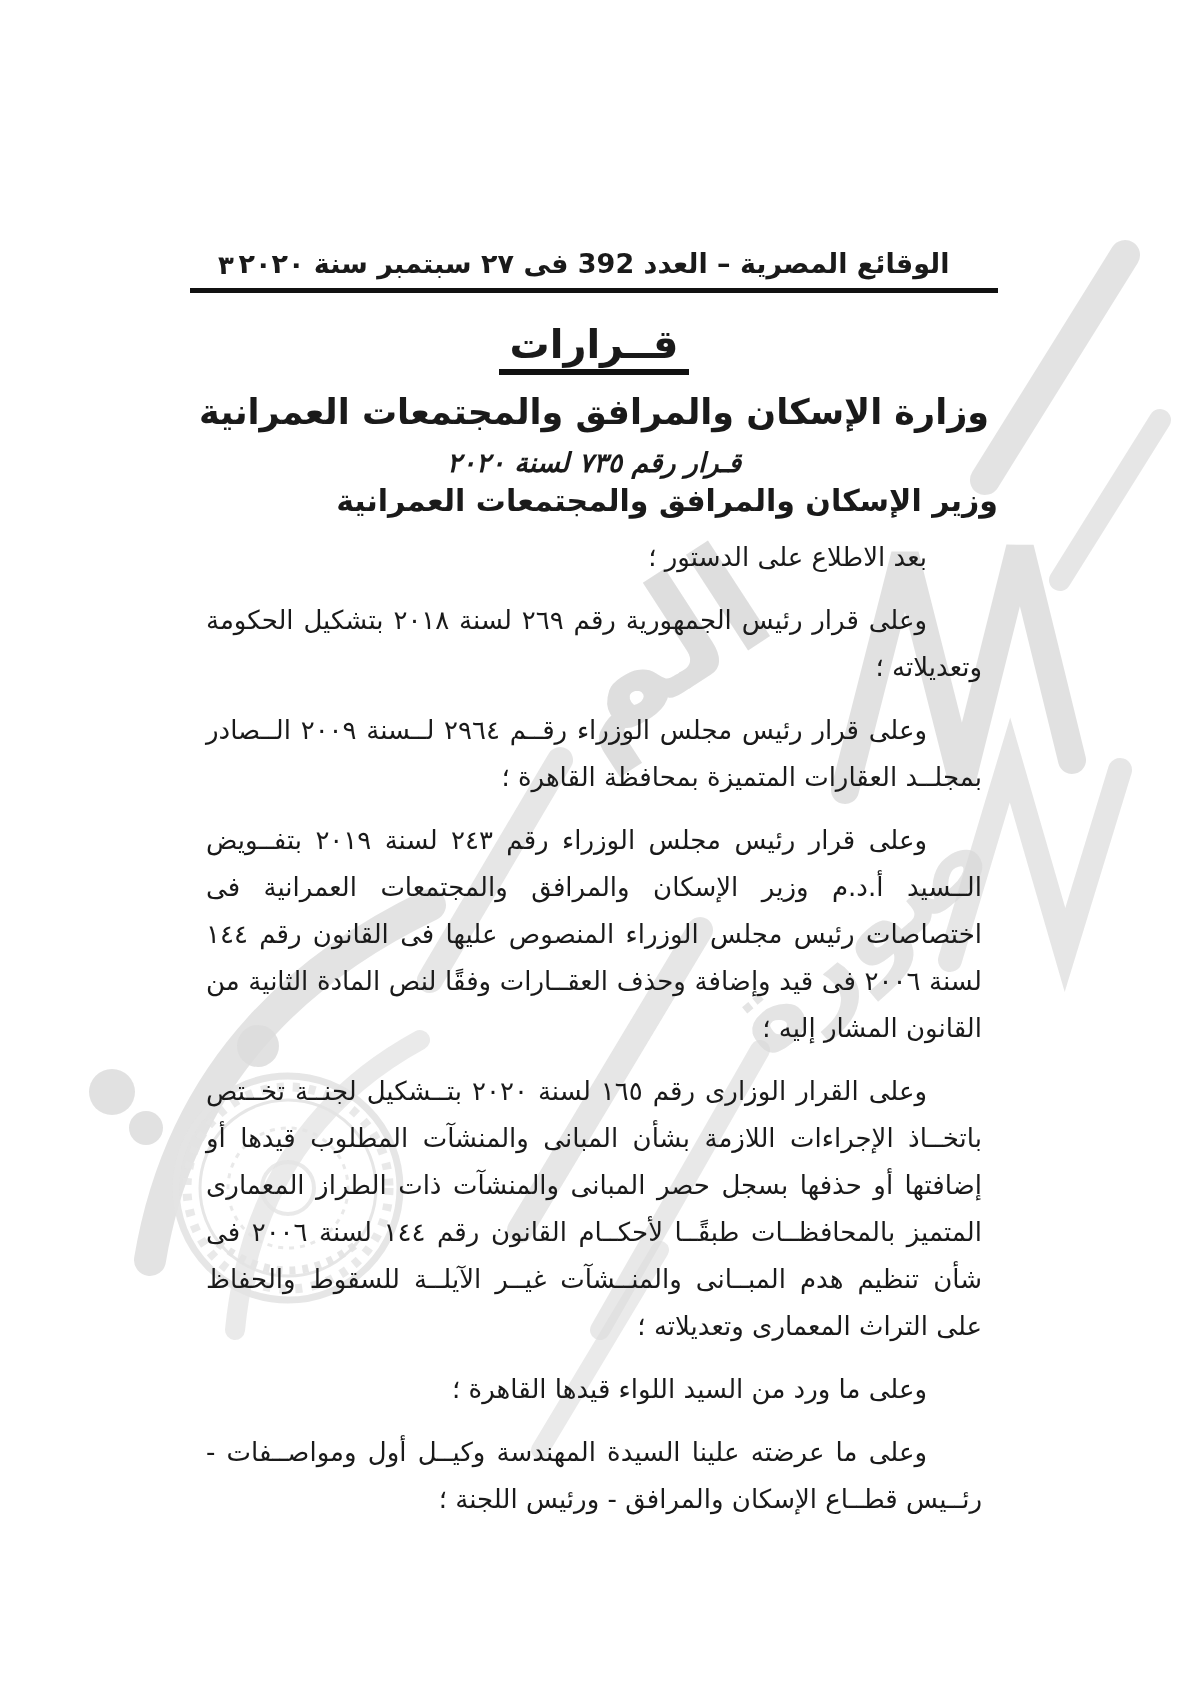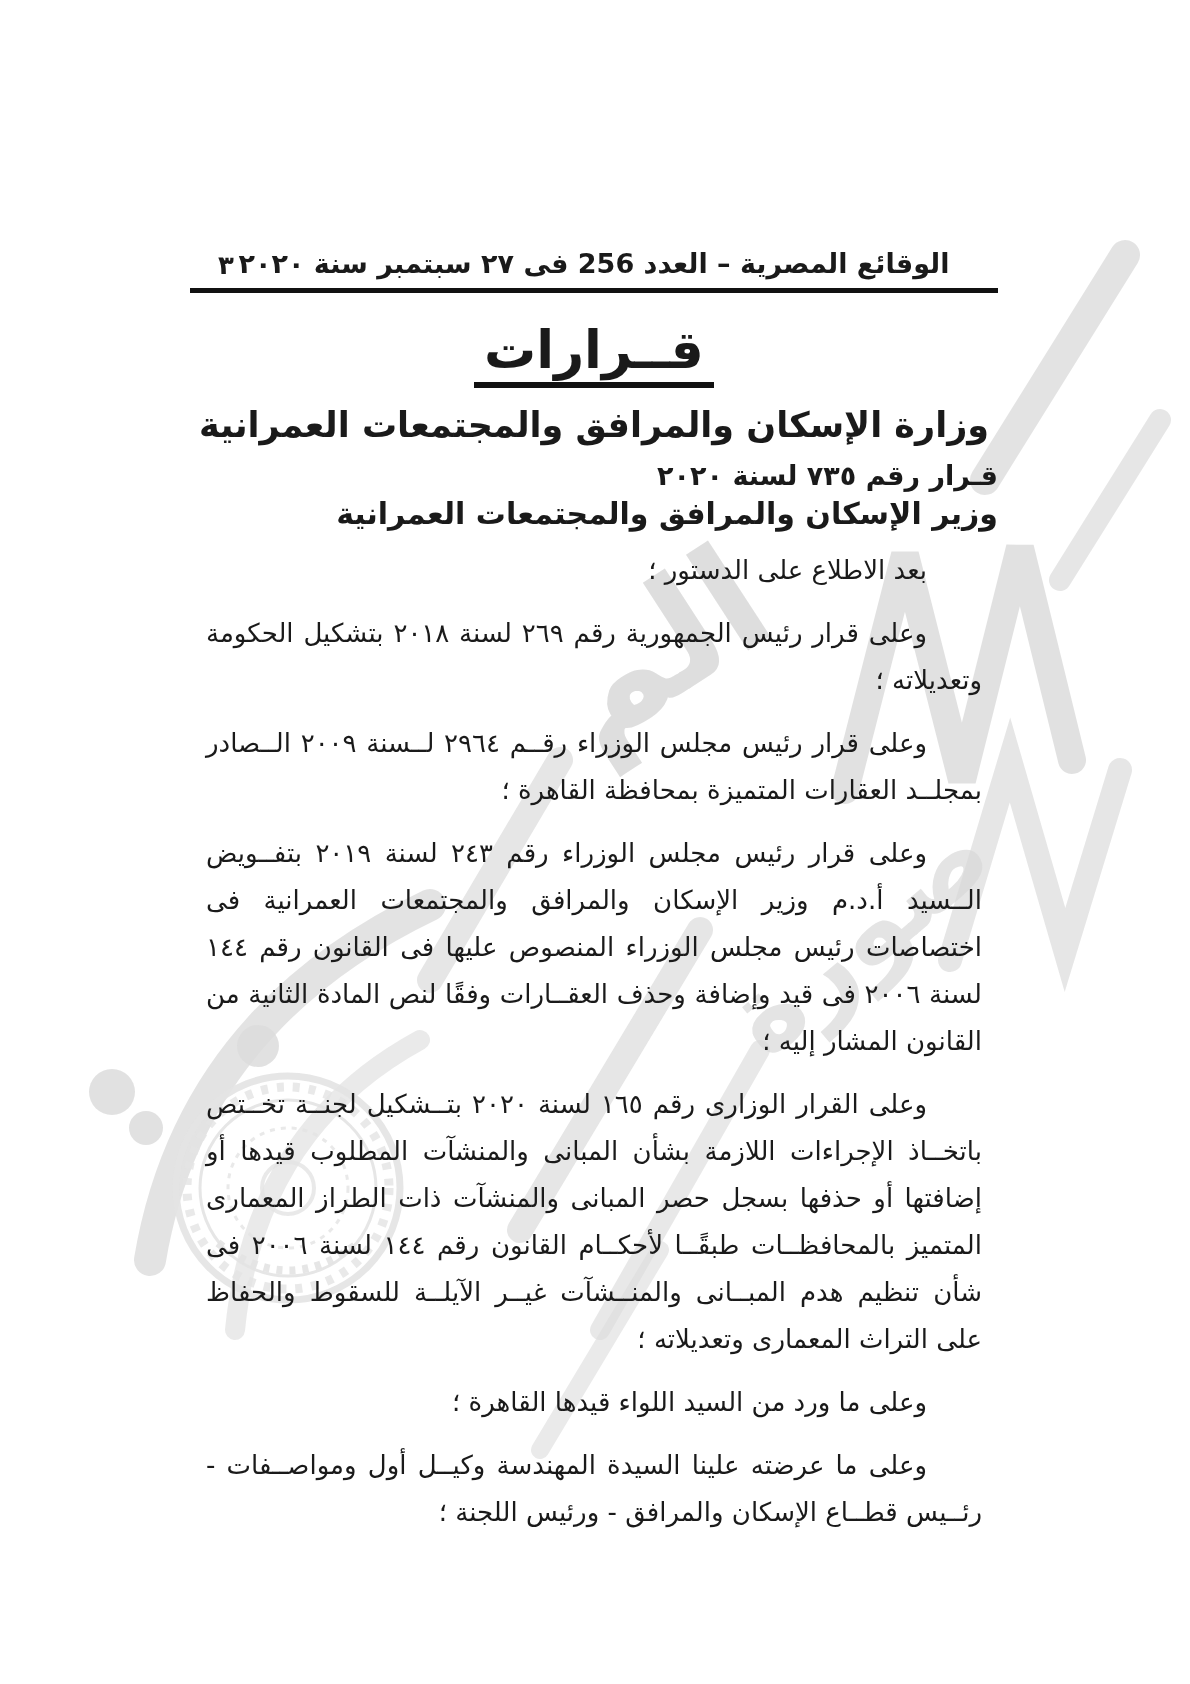--- a/index.html
+++ b/index.html
@@ -27,28 +27,28 @@
   
   .hdr-row{position:relative;text-align:center;}
   .hdr-title{font-size:27px;font-weight:bold;letter-spacing:.5px;}
   .hdr-pagenum{
     position:absolute;left:28px;top:2px;font-size:26px;font-weight:bold;
   }
   .hdr-rule{height:5px;background:#111;margin-top:9px;}
   
   .sec-title-wrap{text-align:center;margin-top:30px;}
   .sec-title{
-    display:inline-block;font-size:52px;font-weight:bold;
+    display:inline-block;font-size:40px;font-weight:bold;
     border-bottom:6px solid #111;padding:0 10px 4px 10px;line-height:1.05;
   }
   .ministry{
     text-align:center;font-size:35px;font-weight:bold;margin:16px 0 12px 0;line-height:1.2;
   }
   .decree-no{
-    font-size:27px;font-weight:bold;margin:14px 0 0 0;
+    text-align:center;font-size:27px;font-weight:bold;margin:14px 0 0 0;font-style:italic;
   }
   .issuer{
     text-align:right;font-size:30px;font-weight:bold;margin:5px 0 0 0;
   }
   
   .preamble{margin-top:10px;}
   .para{
     margin:16px;font-size:26px;line-height:47px;
     text-align:justify;text-justify:inter-word;
     text-indent:55px;
@@ -92,21 +92,21 @@
       <circle r="26" stroke-width="4" opacity="0.8"></circle>
     </g>
   </svg>
 
   <div class="wm-text" style="top:560px;right:420px;font-size:150px;transform:rotate(-33deg);opacity:.85;">الم</div>
   <div class="wm-text" style="top:870px;right:180px;font-size:110px;transform:rotate(-40deg);opacity:.7;">صورة</div>
 
   <div class="content">
 
     <div class="hdr-row">
-      <span class="hdr-title">الوقائع المصرية – العدد 256 فى ٢٧ سبتمبر سنة ٢٠٢٠</span>
+      <span class="hdr-title">الوقائع المصرية – العدد 392 فى ٢٧ سبتمبر سنة ٢٠٢٠</span>
       <span class="hdr-pagenum">٣</span>
     </div>
     <div class="hdr-rule"></div>
 
     <div class="sec-title-wrap">
       <span class="sec-title">قــرارات</span>
     </div>
 
     <h2 class="ministry">وزارة الإسكان والمرافق والمجتمعات العمرانية</h2>
 

